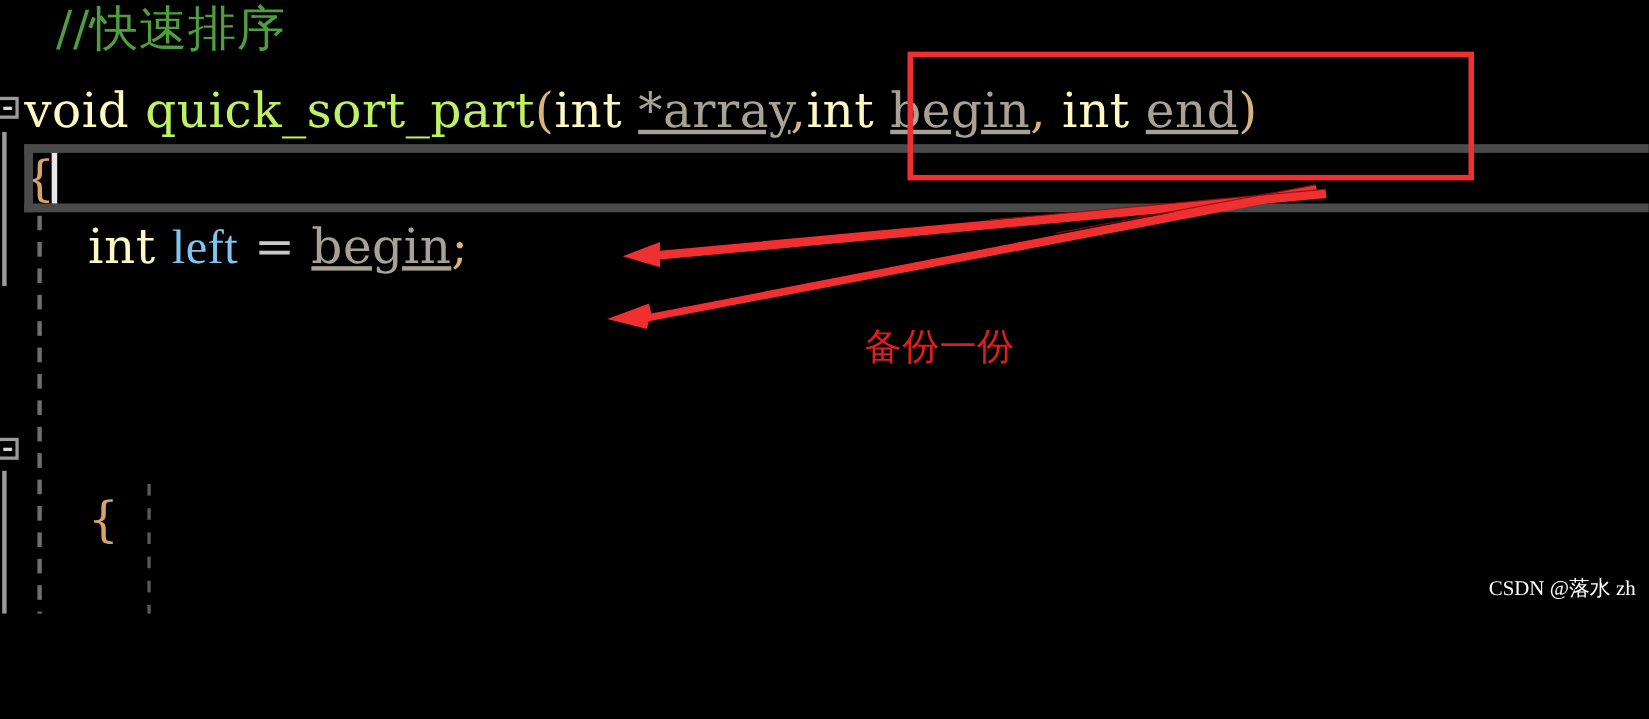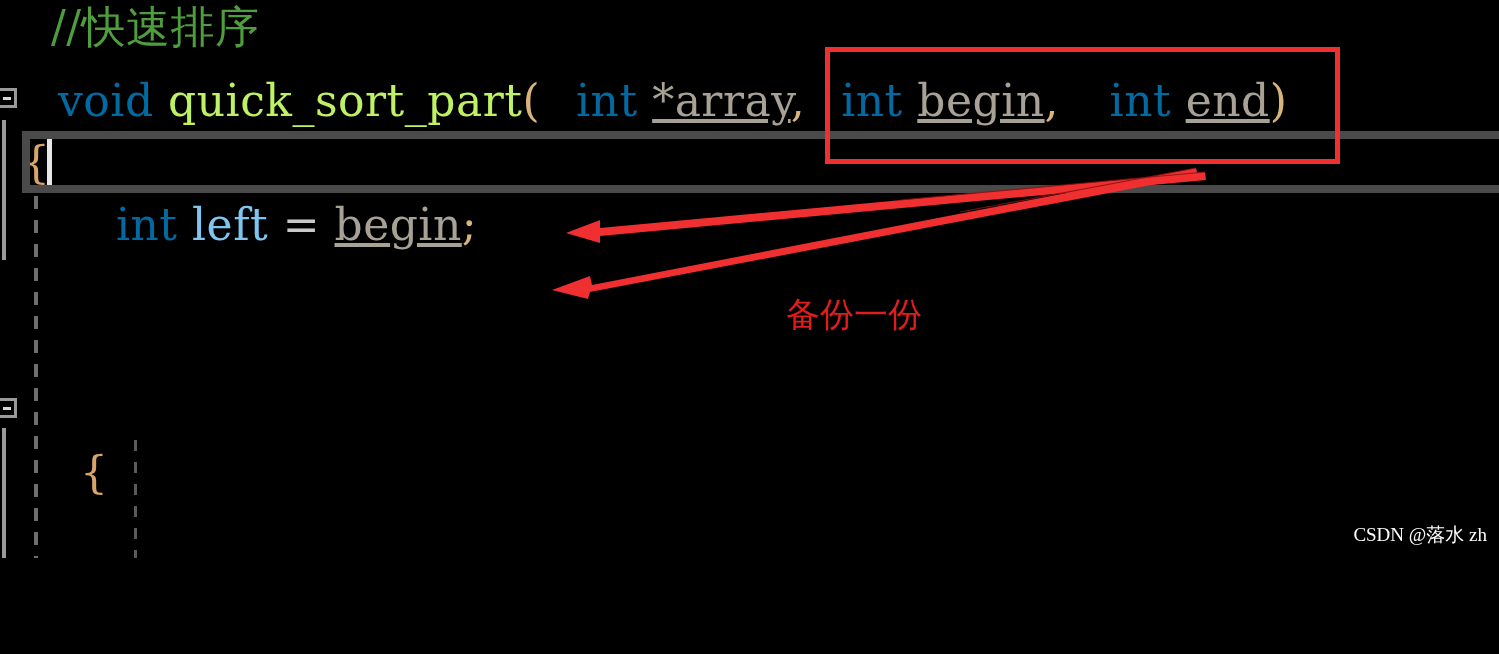--- a/index.html
+++ b/index.html
@@ -73,25 +73,25 @@
     position: absolute;
     left: 22px;
     height: 62px;
     line-height: 62px;
     white-space: pre;
     font-size: 44px;
     letter-spacing: 0.5px;
     color: #c8c8c8;
   }
   .tok-comment  { color: #4f9e3d; }
-  .tok-keyword  { color: #0369a1; margin-left: 36px; }
+  .tok-keyword  { color: #fef9c3; }
   .tok-func     { color: #bef264; }
   .tok-punct    { color: #d9b37c; }
   .tok-var      { color: #a8a296; text-decoration: underline; }
-  .tok-ident    { color: #7ec6ef; }
+  .tok-ident    { color: #7ec6ef; font-family: Liberation Serif, serif; }
   .tok-ctrl     { color: #e07ad0; }
   .tok-op       { color: #c9c9c9; }
   .tok-brace    { color: #d9a469; }
 
   
   .current-line {
     position: absolute;
     left: 22px;
     top: 131px;
     width: 1477px;

